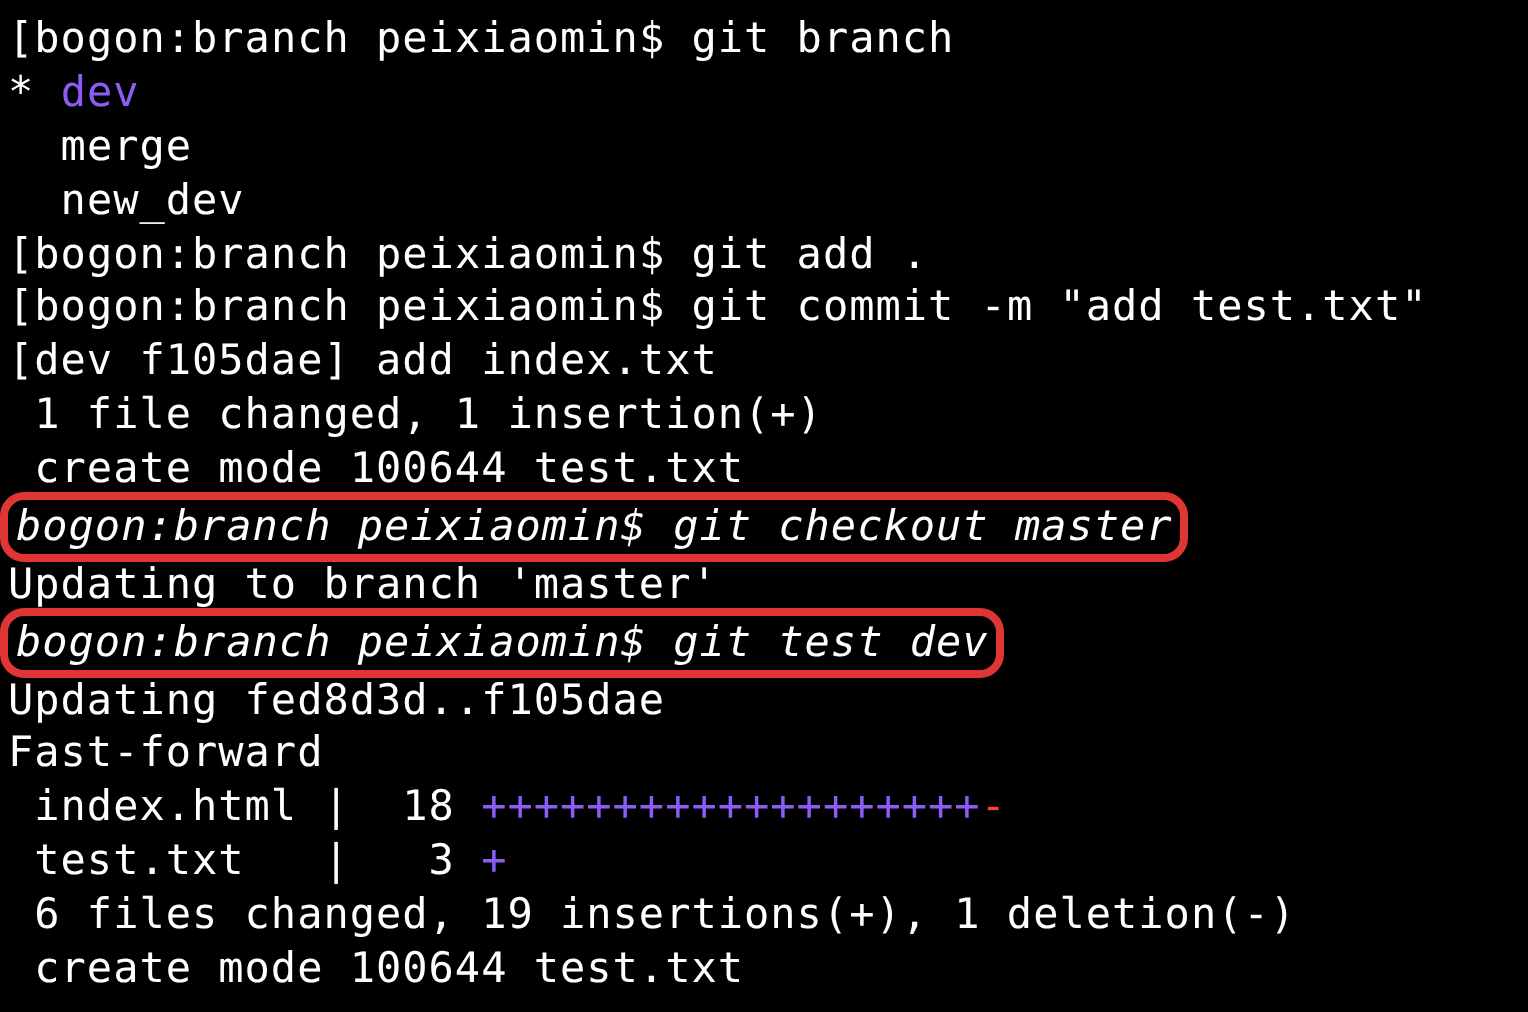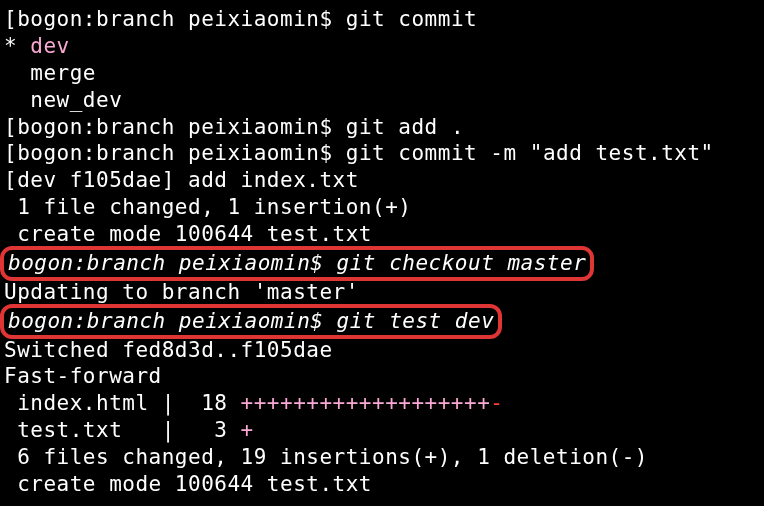--- a/index.html
+++ b/index.html
@@ -17,21 +17,21 @@
       overflow: hidden;
       padding: 6px 4px;
       line-height: 1.28;
       letter-spacing: 0.5px;
     }
     .line {
       white-space: pre;
       position: relative;
     }
     .green {
-      color: #f9a8d4;
+      color: #8b5cf6;
       text-align: center;
     }
     .red-minus {
       color: #ff4136;
     }
     .highlight-box {
       border: 4px solid #e03535;
       border-radius: 12px;
       padding: 0px 4px;
       display: inline-block;
@@ -40,21 +40,21 @@
       margin-bottom: -2px;
       font-style: italic;
     }
     .bracket {
       color: #ffffff;
     }
   </style>
 </head>
 <body>
 
-<div class="line"><span class="bracket">[</span><span>bogon:branch peixiaomin$ </span><span>git commit</span></div>
+<div class="line"><span class="bracket">[</span><span>bogon:branch peixiaomin$ </span><span>git branch</span></div>
 
 <div class="line"><span>*</span> <span class="green">dev</span></div>
 
 <div class="line">  <span>merge</span></div>
 
 <div class="line">  <span>new_dev</span></div>
 
 <div class="line"><span class="bracket">[</span><span>bogon:branch peixiaomin$ </span><span>git add .</span></div>
 
 <div class="line"><span class="bracket">[</span><span>bogon:branch peixiaomin$ </span><span>git commit -m "add test.txt"</span></div>
@@ -64,21 +64,21 @@
 <div class="line"><span> 1 file changed, 1 insertion(+)</span></div>
 
 <div class="line"><span> create mode 100644 test.txt</span></div>
 
 <div class="line"><span class="highlight-box"><span>bogon:branch peixiaomin$ </span><span>git checkout master</span></span></div>
 
 <div class="line"><span>Updating to branch 'master'</span></div>
 
 <div class="line"><span class="highlight-box"><span>bogon:branch peixiaomin$ </span><span>git test dev</span></span></div>
 
-<div class="line"><span>Switched fed8d3d..f105dae</span></div>
+<div class="line"><span>Updating fed8d3d..f105dae</span></div>
 
 <div class="line"><span>Fast-forward</span></div>
 
 <div class="line"><span> index.html |  18 </span><span class="green">+++++++++++++++++++</span><span class="red-minus">-</span></div>
 
 <div class="line"><span> test.txt   |   3 </span><span class="green">+</span></div>
 
 <div class="line"><span> 6 files changed, 19 insertions(+), 1 deletion(-)</span></div>
 
 <div class="line"><span> create mode 100644 test.txt</span></div>

